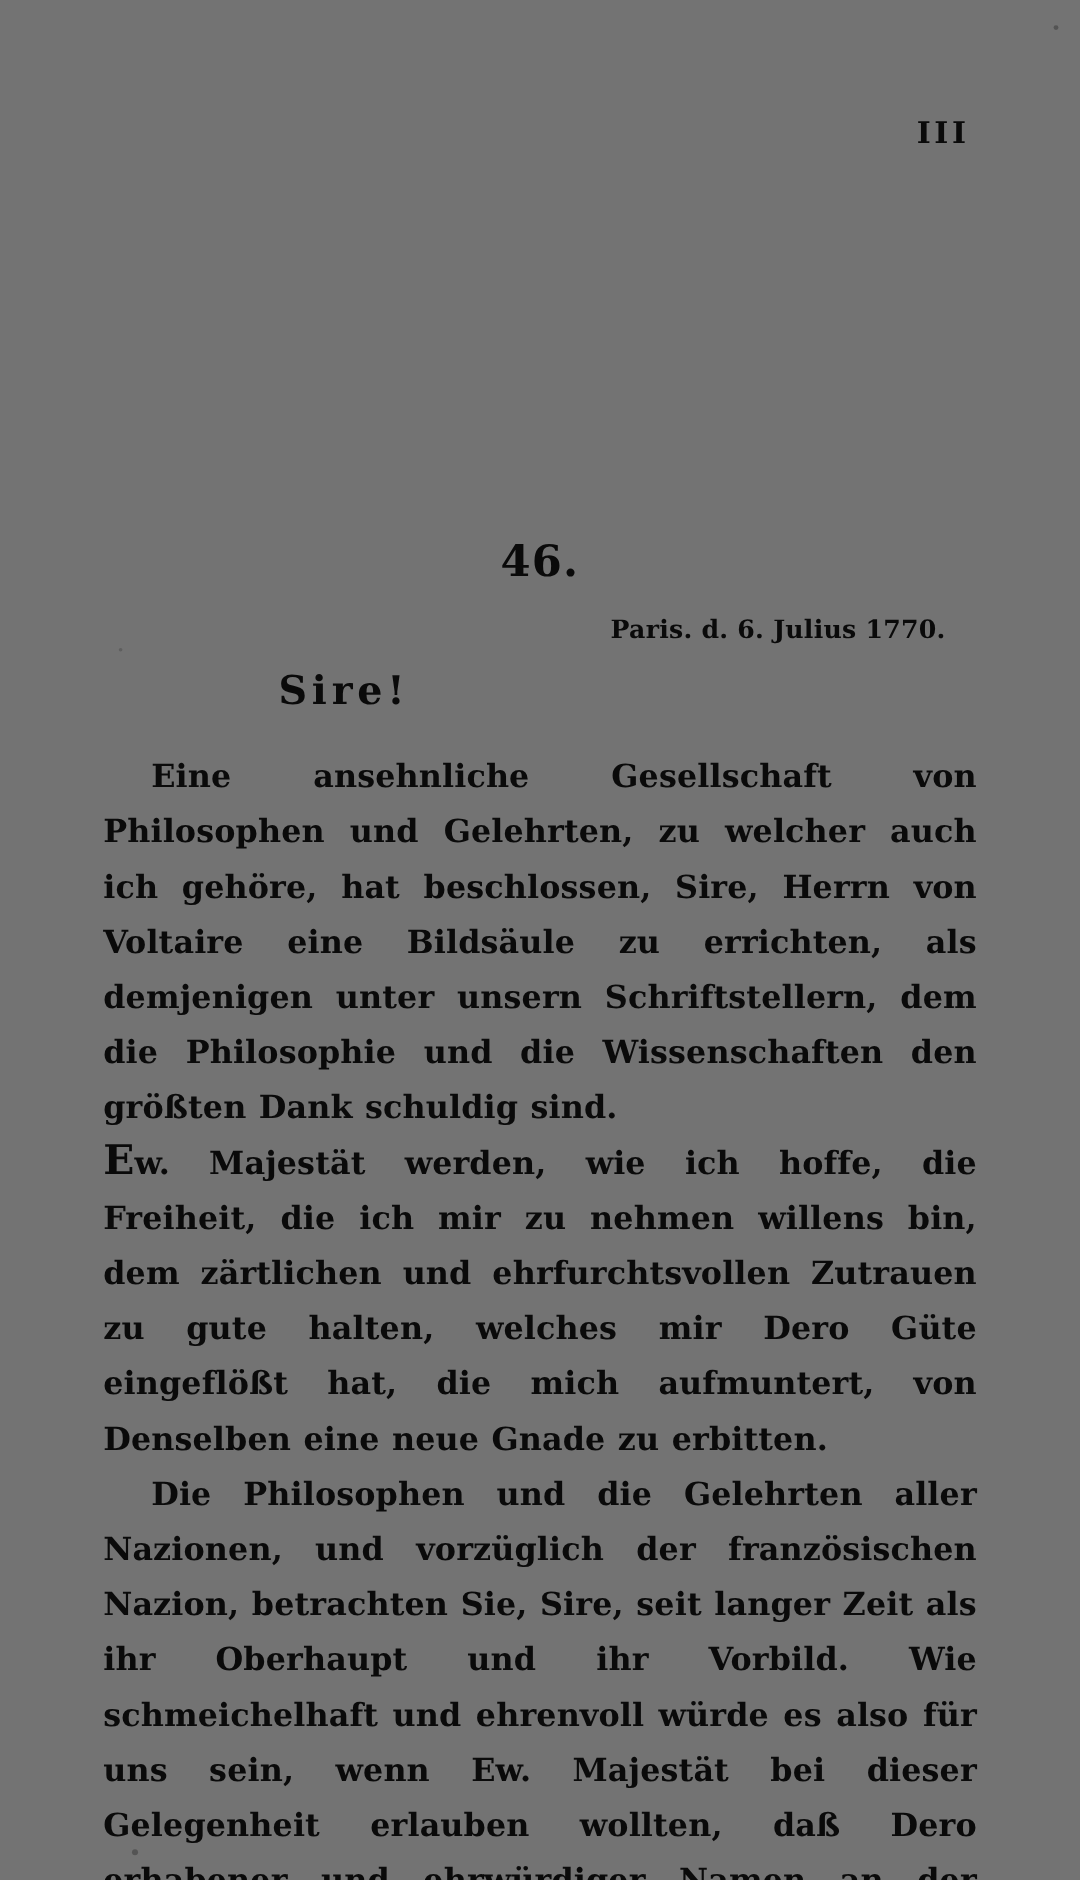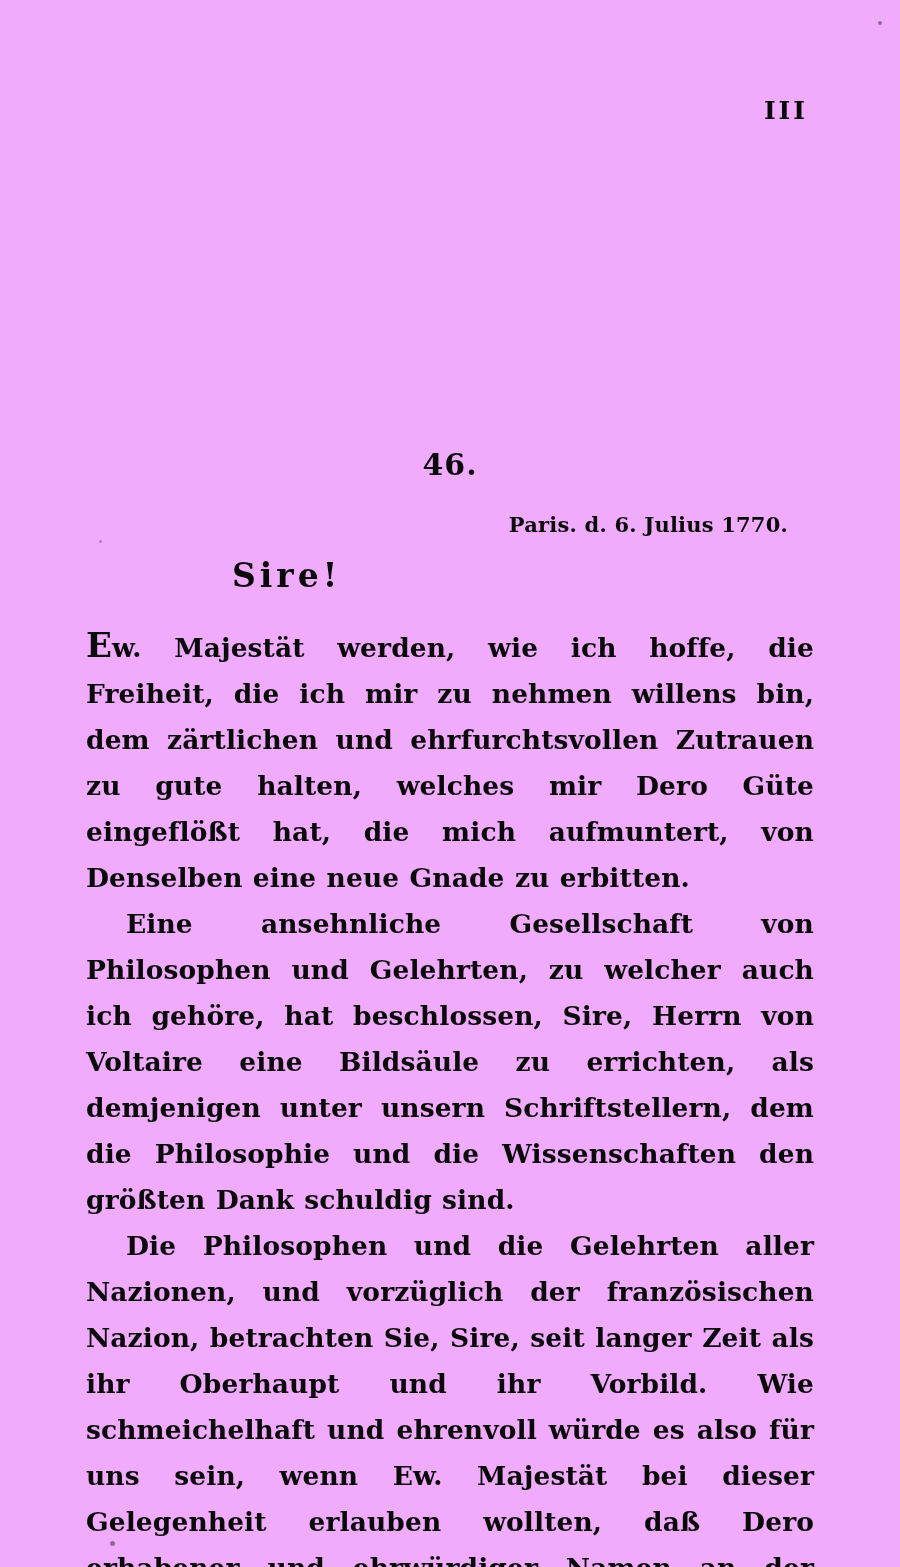--- a/index.html
+++ b/index.html
@@ -4,21 +4,21 @@
 <style>
   html, body {
     margin: 0;
     padding: 0;
     background: #ffffff;
   }
   .page {
     position: relative;
     width: 900px;
     height: 1567px;
-    background: #f0abfc;
+    background: #737373;
     overflow: hidden;
     font-family: "DejaVu Serif", serif;
     color: #0b0b0b;
   }
 
   
   .speck {
     position: absolute;
     background: #3a3a3a;
     border-radius: 50%;
@@ -76,21 +76,21 @@
   }
 
   .letter-number {
     position: absolute;
     top: 447px;
     left: 0;
     width: 900px;
     text-align: center;
     font-family: "DejaVu Serif", serif;
     font-weight: 700;
-    font-size: 30px;
+    font-size: 36px;
     letter-spacing: 1px;
   }
 
   .dateline {
     position: absolute;
     top: 512px;
     right: 112px;
     font-size: 21px;
     letter-spacing: .2px;
   }
@@ -126,21 +126,21 @@
 
 
   <div class="letter-number fraktur">46.</div>
 
   <div class="dateline fraktur">Paris. d. 6. Julius 1770.</div>
 
   <div class="sire fraktur">Sire!</div>
 
   <div class="body-block main-block">
 
+    <p class="para fraktur indent"><span>Eine ansehnliche Gesellschaft von Philosophen und Gelehrten, zu welcher auch ich gehöre, hat beschlossen, Sire, Herrn von Voltaire eine Bildsäule zu errichten, als demjenigen unter unsern Schriftstellern, dem die Philosophie und die Wissenschaften den größten Dank schuldig sind.</span></p>
+
     <p class="para fraktur"><span class="dropcap">E</span><span>w. Majestät werden, wie ich hoffe, die Freiheit, die ich mir zu nehmen willens bin, dem zärtlichen und ehrfurchtsvollen Zutrauen zu gute halten, welches mir Dero Güte eingeflößt hat, die mich aufmuntert, von Denselben eine neue Gnade zu erbitten.</span></p>
-
-    <p class="para fraktur indent"><span>Eine ansehnliche Gesellschaft von Philosophen und Gelehrten, zu welcher auch ich gehöre, hat beschlossen, Sire, Herrn von Voltaire eine Bildsäule zu errichten, als demjenigen unter unsern Schriftstellern, dem die Philosophie und die Wissenschaften den größten Dank schuldig sind.</span></p>
 
     <p class="para fraktur indent"><span>Die Philosophen und die Gelehrten aller Nazionen, und vorzüglich der französischen Nazion, betrachten Sie, Sire, seit langer Zeit als ihr Oberhaupt und ihr Vorbild.  Wie schmeichelhaft und ehrenvoll würde es also für uns sein, wenn Ew. Majestät bei dieser Gelegenheit erlauben wollten, daß Dero erhabener und ehrwürdiger Namen an der Spitze der unsrigen stände!  Ew. Majestät würden auf diese Art Herrn von Voltaire, dessen Werke</span></p>
 
   </div>
 
 </div>
 
 </body></html>

